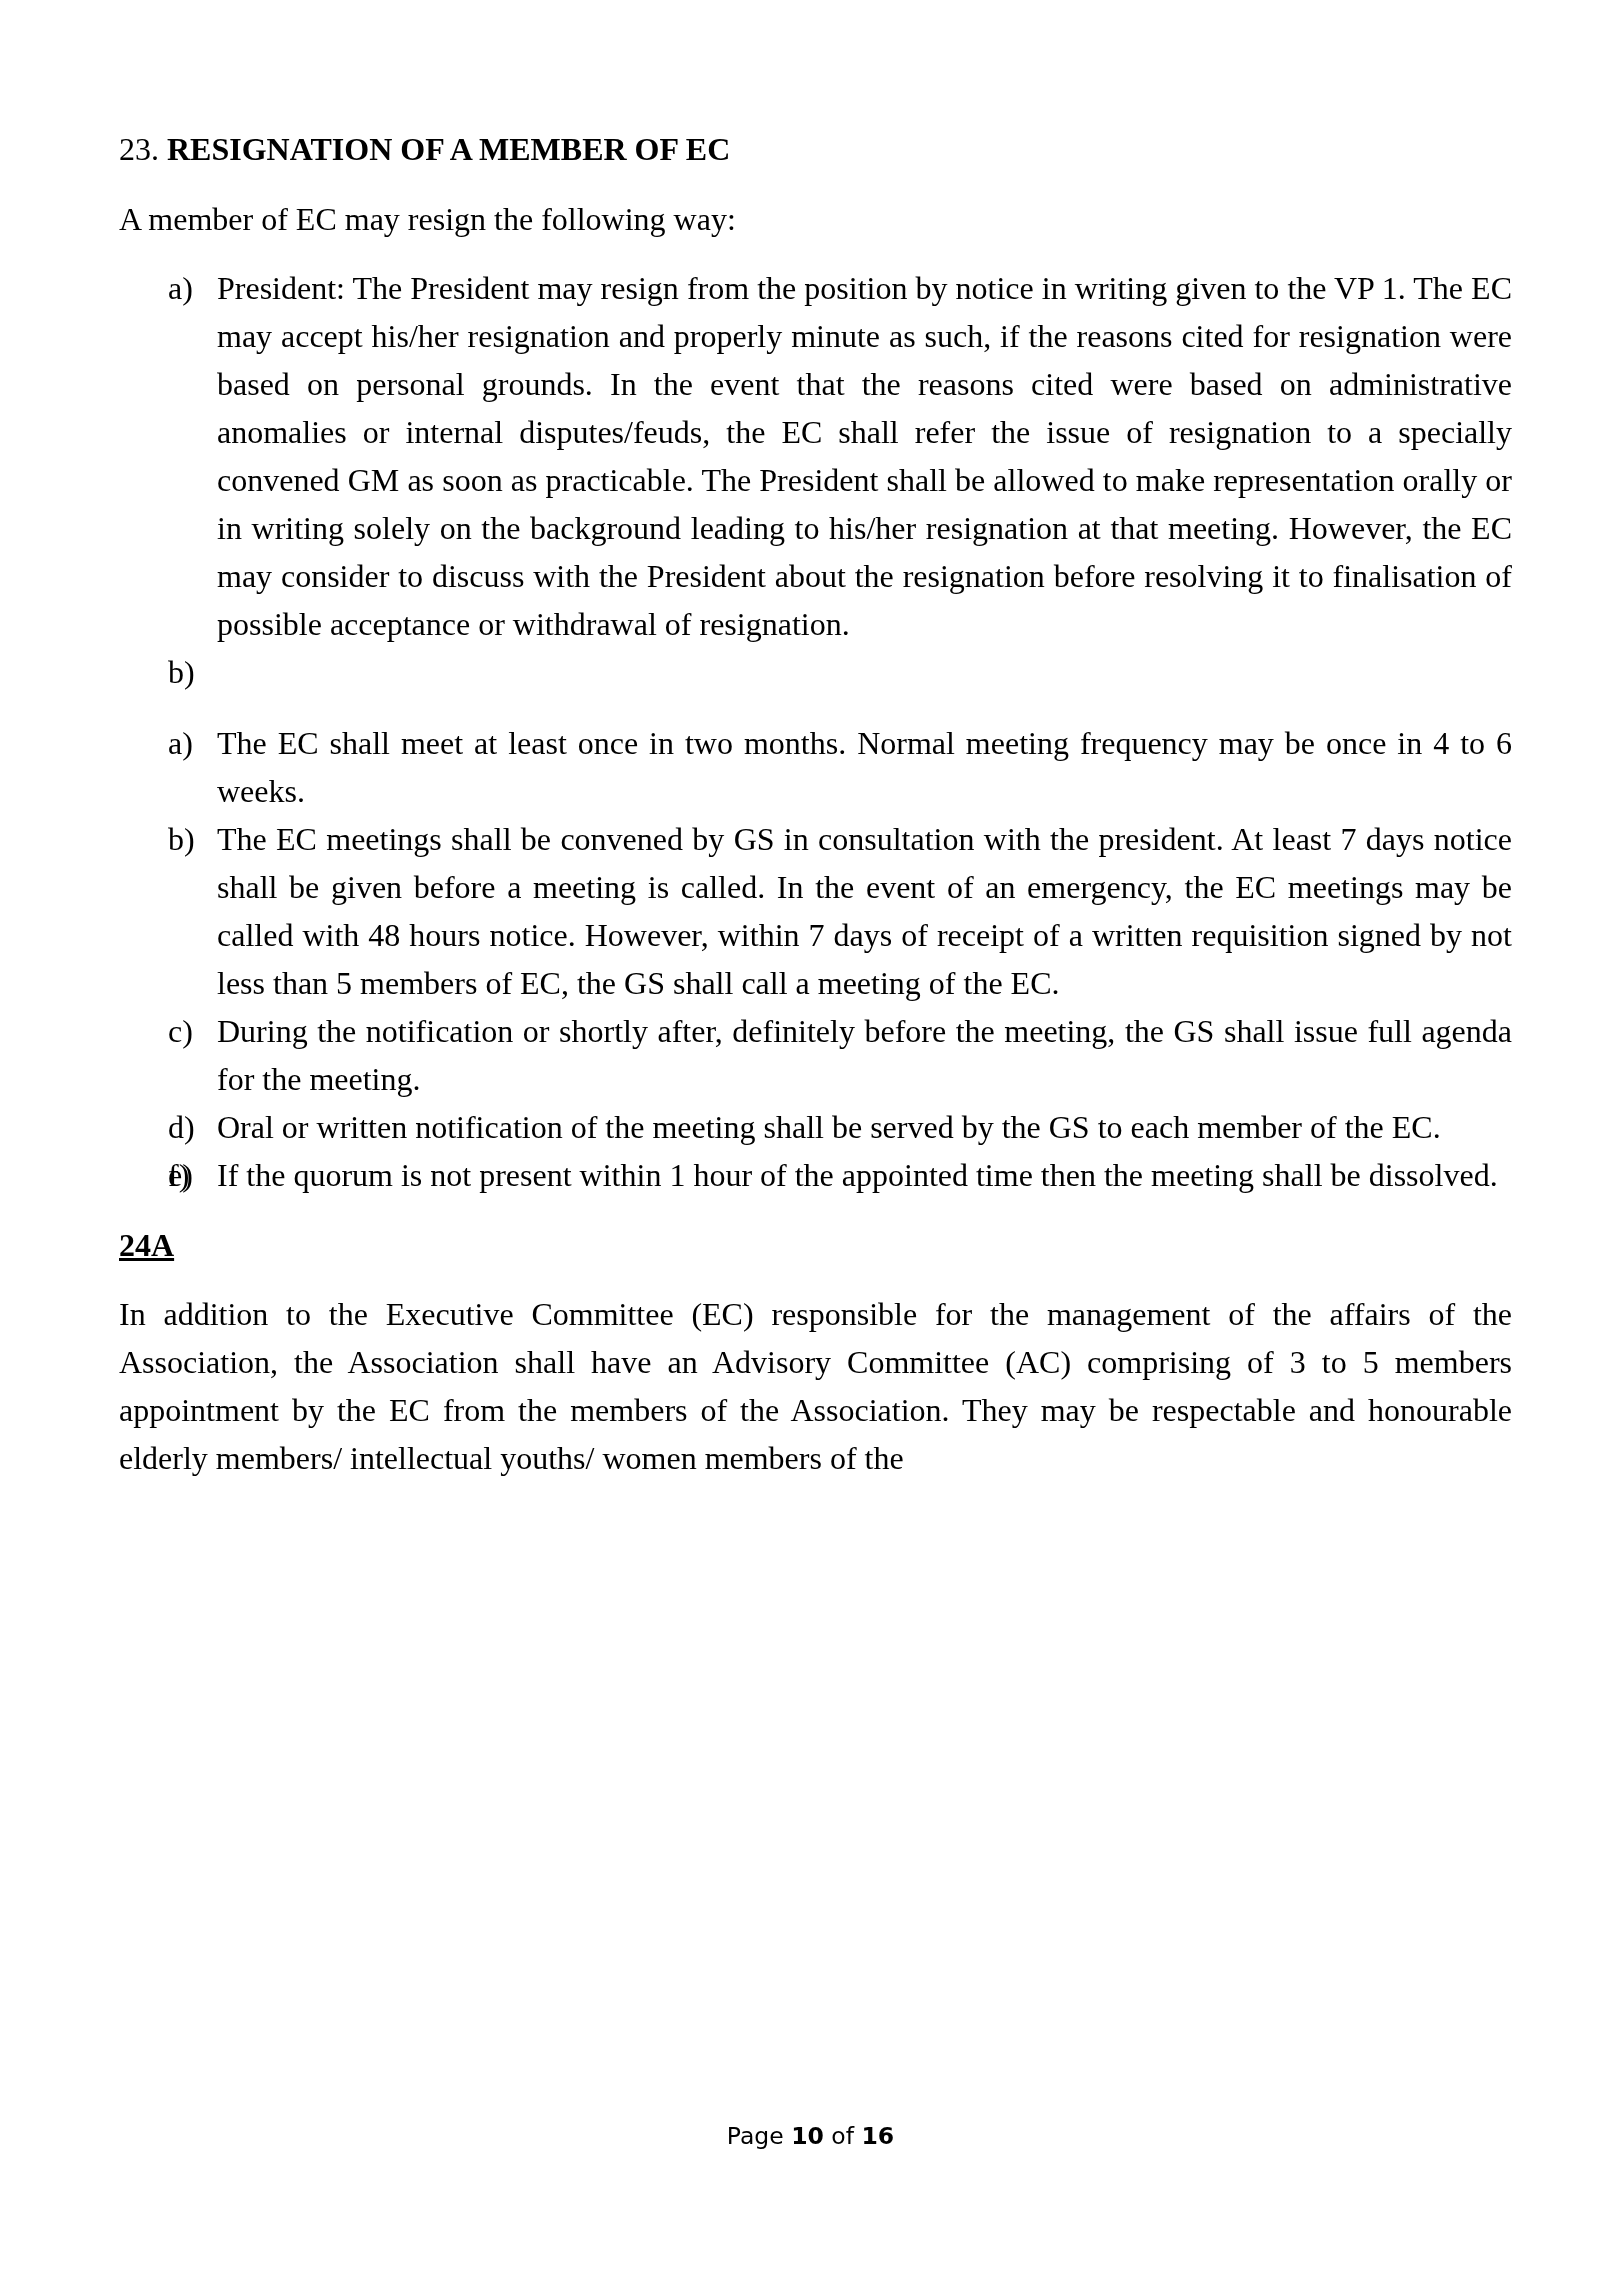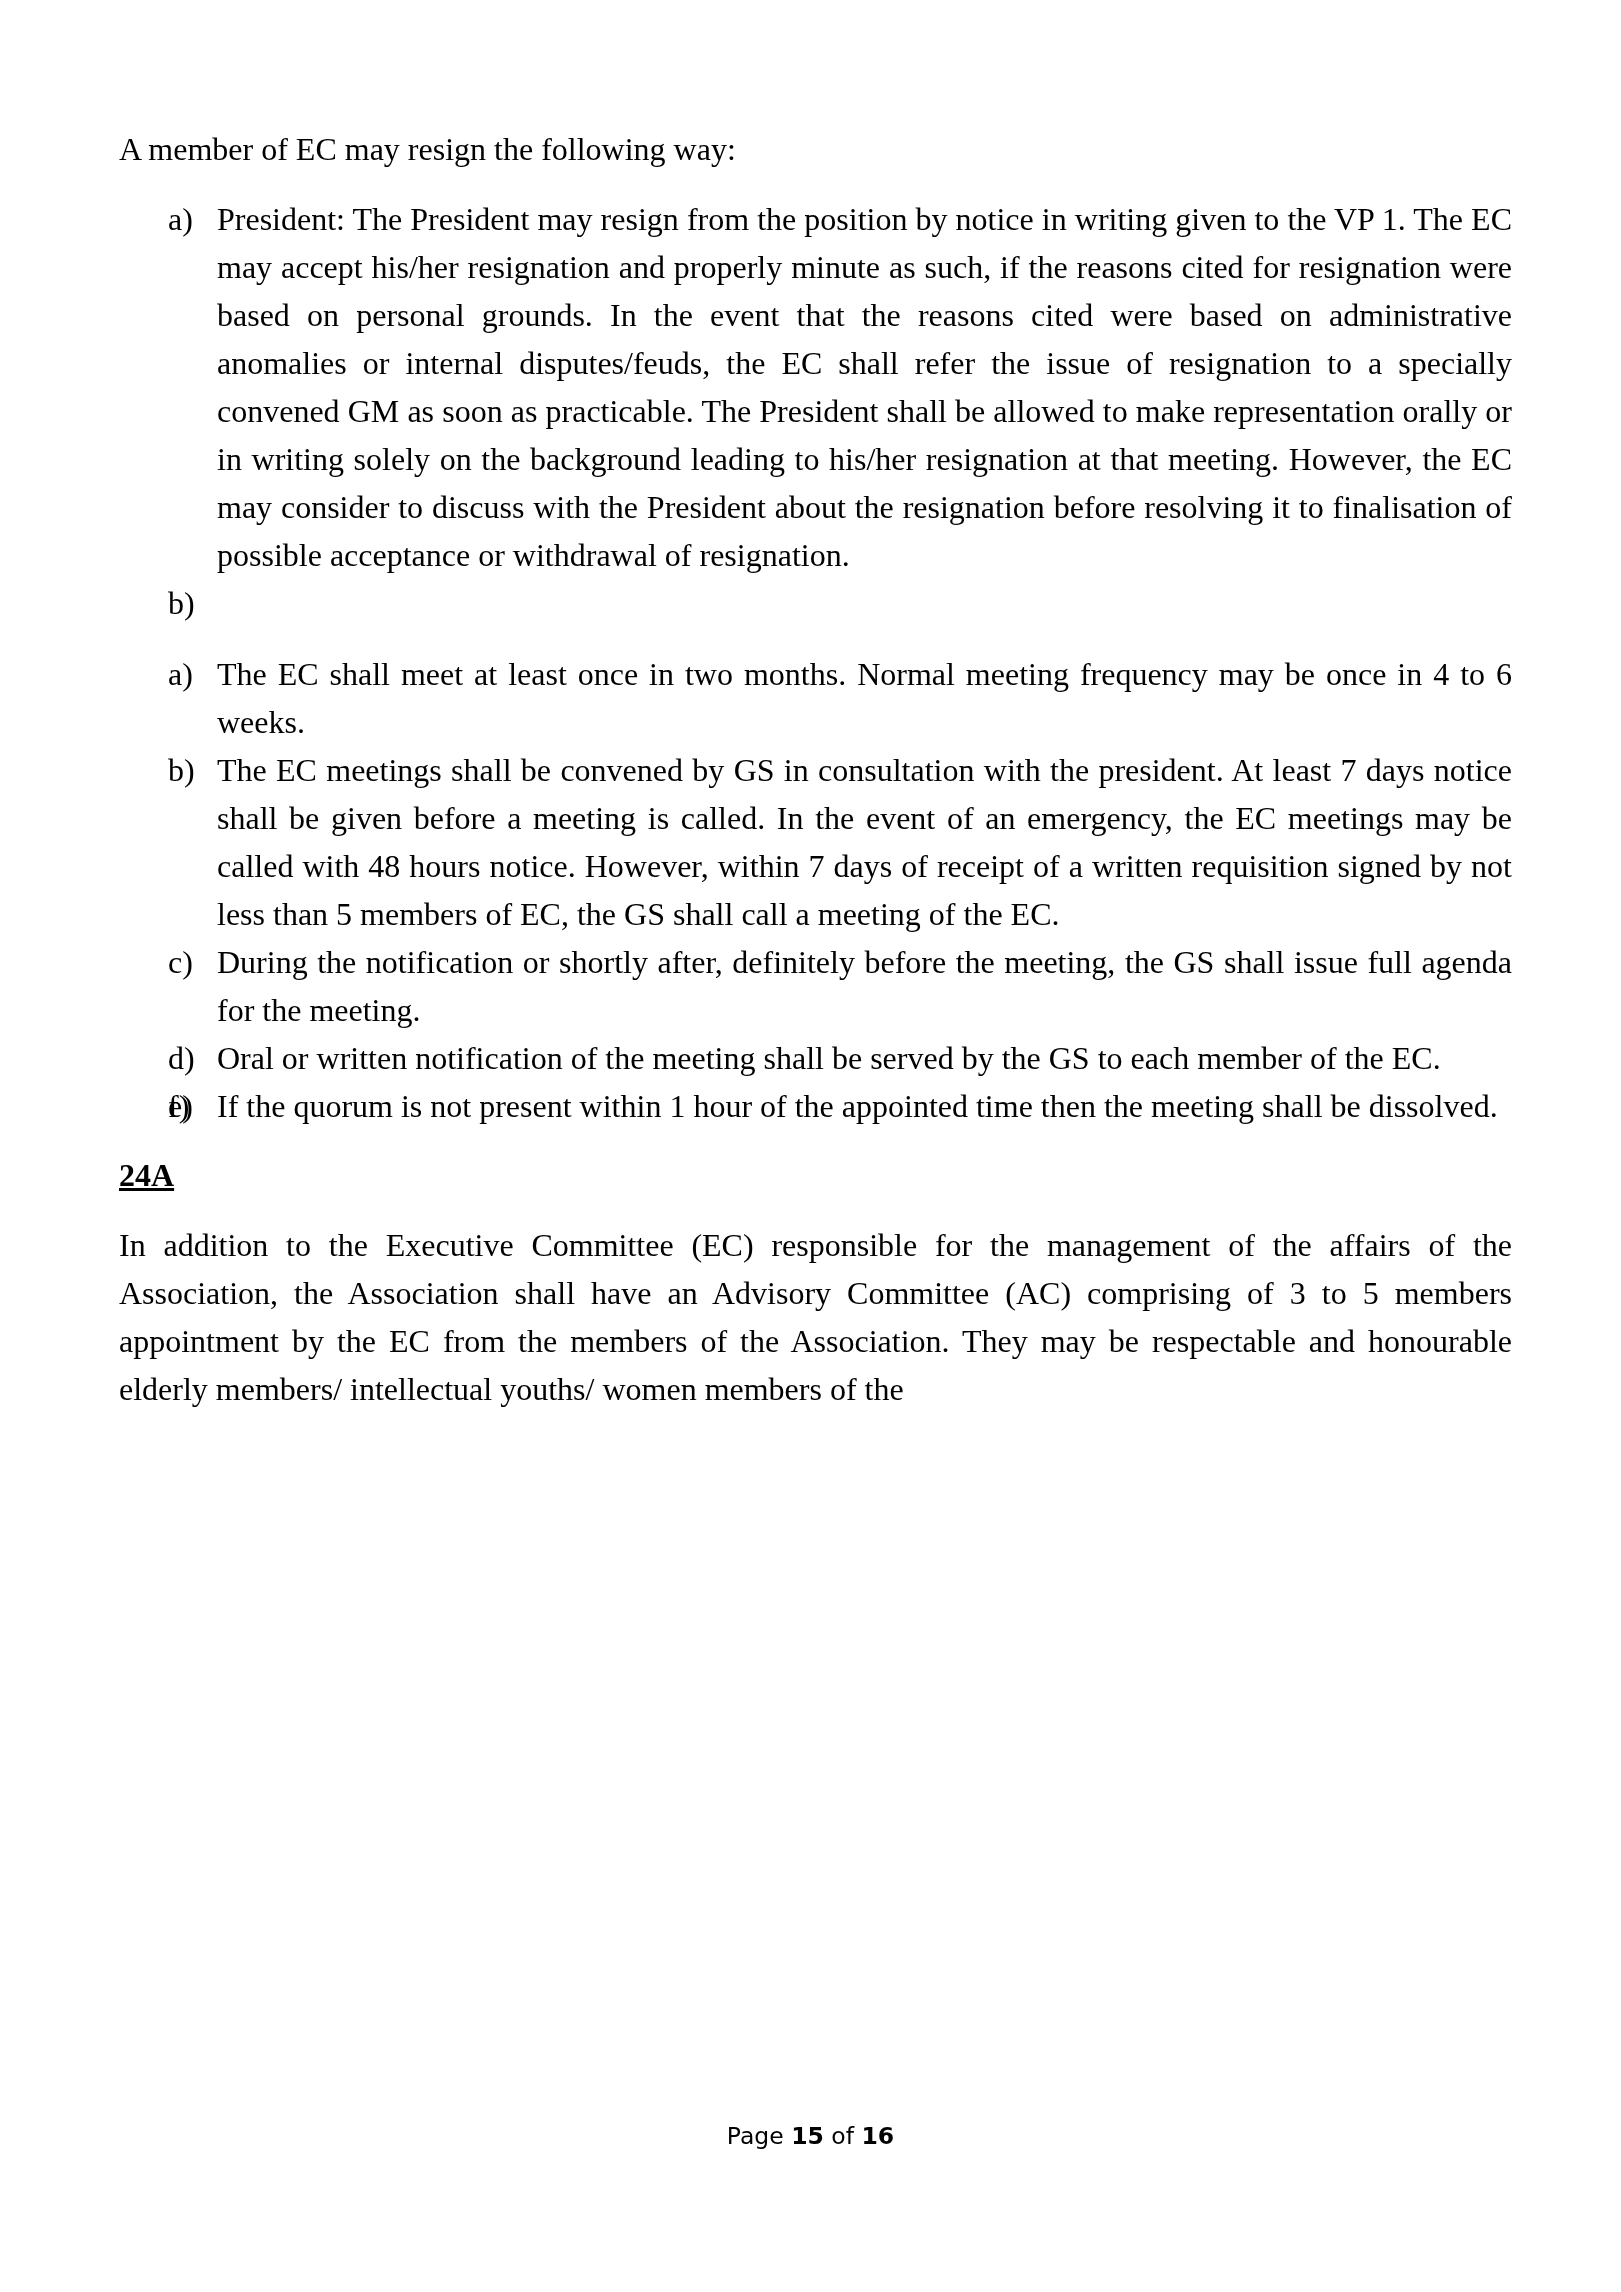--- a/index.html
+++ b/index.html
@@ -17,20 +17,24 @@
   .para { text-align: justify; margin: 0; }
   .footer { position: absolute; left: 0; width: 1621px; top: 2122px; text-align: center;
             font-family: "DejaVu Sans", "Liberation Sans", sans-serif; font-size: 23.5px; }
   .footer b { font-weight: bold; }
 </style>
 </head>
 <body>
 
 <div class="page">
 
+  <div class="heading">
+    <span>23.</span>
+    <b>RESIGNATION OF A MEMBER OF EC</b>
+  </div>
   <p class="intro">A member of EC may resign the following way:</p>
 
   <ol class="list">
     <li>
       <span class="marker">a)</span>
       <span>President: The President may resign from the position by notice in writing given to the VP 1. The EC may accept his/her resignation and properly minute as such, if the reasons cited for resignation were based on personal grounds. In the event that the reasons cited were based on administrative anomalies or internal disputes/feuds, the EC shall refer the issue of resignation to a specially convened GM as soon as practicable. The President shall be allowed to make representation orally or in writing solely on the background leading to his/her resignation at that meeting. However, the EC may consider to discuss with the President about the resignation before resolving it to finalisation of possible acceptance or withdrawal of resignation.</span>
     </li>
     <li>
       <span class="marker">b)</span>
     </li>
@@ -65,17 +69,17 @@
     </li>
   </ol>
 
   <div class="sub24a">24A</div>
   <p class="para">In addition to the Executive Committee (EC) responsible for the management of the affairs of the Association, the Association shall have an Advisory Committee (AC) comprising of 3 to 5 members appointment by the EC from the members of the Association. They may be respectable and honourable elderly members/ intellectual youths/ women members of the</p>
 
 </div>
 
 <div class="footer">
   <span>Page</span>
-  <b>15</b>
+  <b>10</b>
   <span>of</span>
   <b>16</b>
 </div>
 
 
 </body></html>

